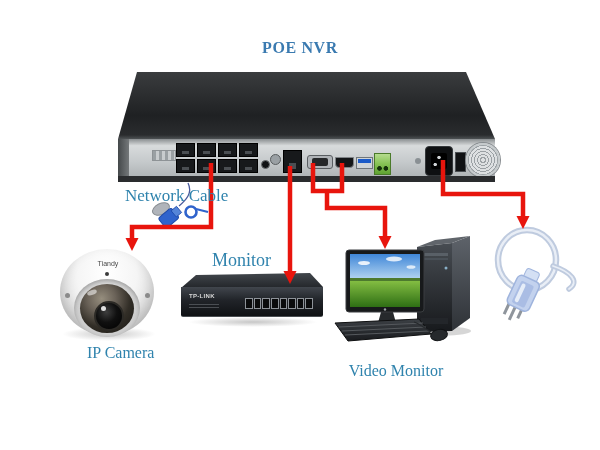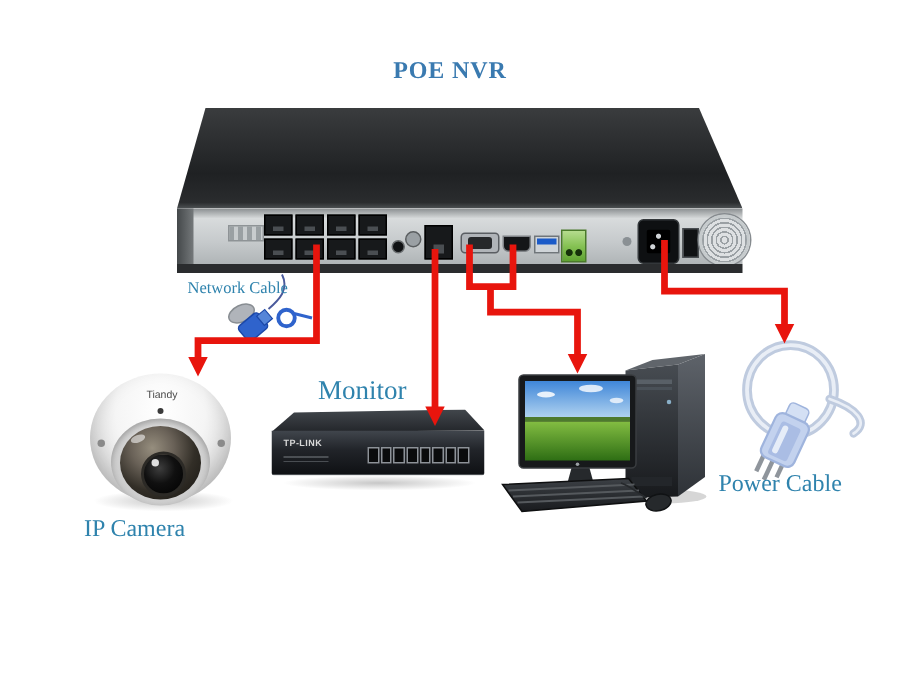--- a/index.html
+++ b/index.html
@@ -1,21 +1,21 @@
 <!DOCTYPE html>
 <html style="--label-color: #2f83ad; --title-color: #3a7ab0;"><head>
 <meta charset="utf-8">
 <style>
   html,body{margin:0;padding:0;background:#fff;}
   #canvas{position:relative;width:600px;height:450px;background:#fff;overflow:hidden;font-family:"Liberation Serif",serif;}
   .lbl{position:absolute;color:var(--label-color,#2f83ad);z-index:6;white-space:nowrap;}
   #lbl-nvr{left:0;right:0;top:39px;text-align:center;font-size:16px;font-weight:bold;color:var(--title-color,#3a7ab0);letter-spacing:.6px;}
-  #lbl-network{left:125px;top:186px;font-size:11px;}
+  #lbl-network{left:125px;top:186px;font-size:17px;}
   #lbl-router{left:212px;top:250px;font-size:18px;}
-  #lbl-camera{left:56px;top:344px;font-size:16px;}
+  #lbl-camera{left:87px;top:344px;font-size:16px;}
   #lbl-vga{left:340px;top:342px;width:112px;text-align:center;font-size:16px;}
   #lbl-monitor{left:330px;top:362px;width:132px;text-align:center;font-size:16px;}
   #lbl-power{left:479px;top:314px;font-size:16px;}
 
   
   .nvr-top{position:absolute;left:118px;top:72px;width:377px;height:67px;z-index:2;
     background:linear-gradient(to bottom,#3a3c3e,#1f2123 65%,#2a2c2e 94%,#4e5254);
     clip-path:polygon(19px 0px, 348px 0px, 377px 67px, 0px 67px);}
   .nvr-front{position:absolute;left:118px;top:139px;width:377px;height:37px;z-index:2;
     background:linear-gradient(#8a8e90,#d8dbdc 18%,#c6cacc 60%,#b0b5b7);}
@@ -251,14 +251,14 @@
       <polygon class="ahead" points="125.5,238 138.5,238 132,251" fill="#e8150d"></polygon>
       <polygon class="ahead" points="283.5,271 296.5,271 290,284" fill="#e8150d"></polygon>
       <polygon class="ahead" points="378.5,236 391.5,236 385,249" fill="#e8150d"></polygon>
       <polygon class="ahead" points="516.5,216 529.5,216 523,229" fill="#e8150d"></polygon>
     </g>
   </svg>
 
   <div id="lbl-network" class="lbl">Network Cable</div>
   <div id="lbl-router" class="lbl">Monitor</div>
   <div id="lbl-camera" class="lbl">IP Camera</div>
-  <div id="lbl-power" class="lbl">Power Cable</div>
+  <div id="lbl-monitor" class="lbl">Video Monitor</div>
 </div>
 
 </body></html>

